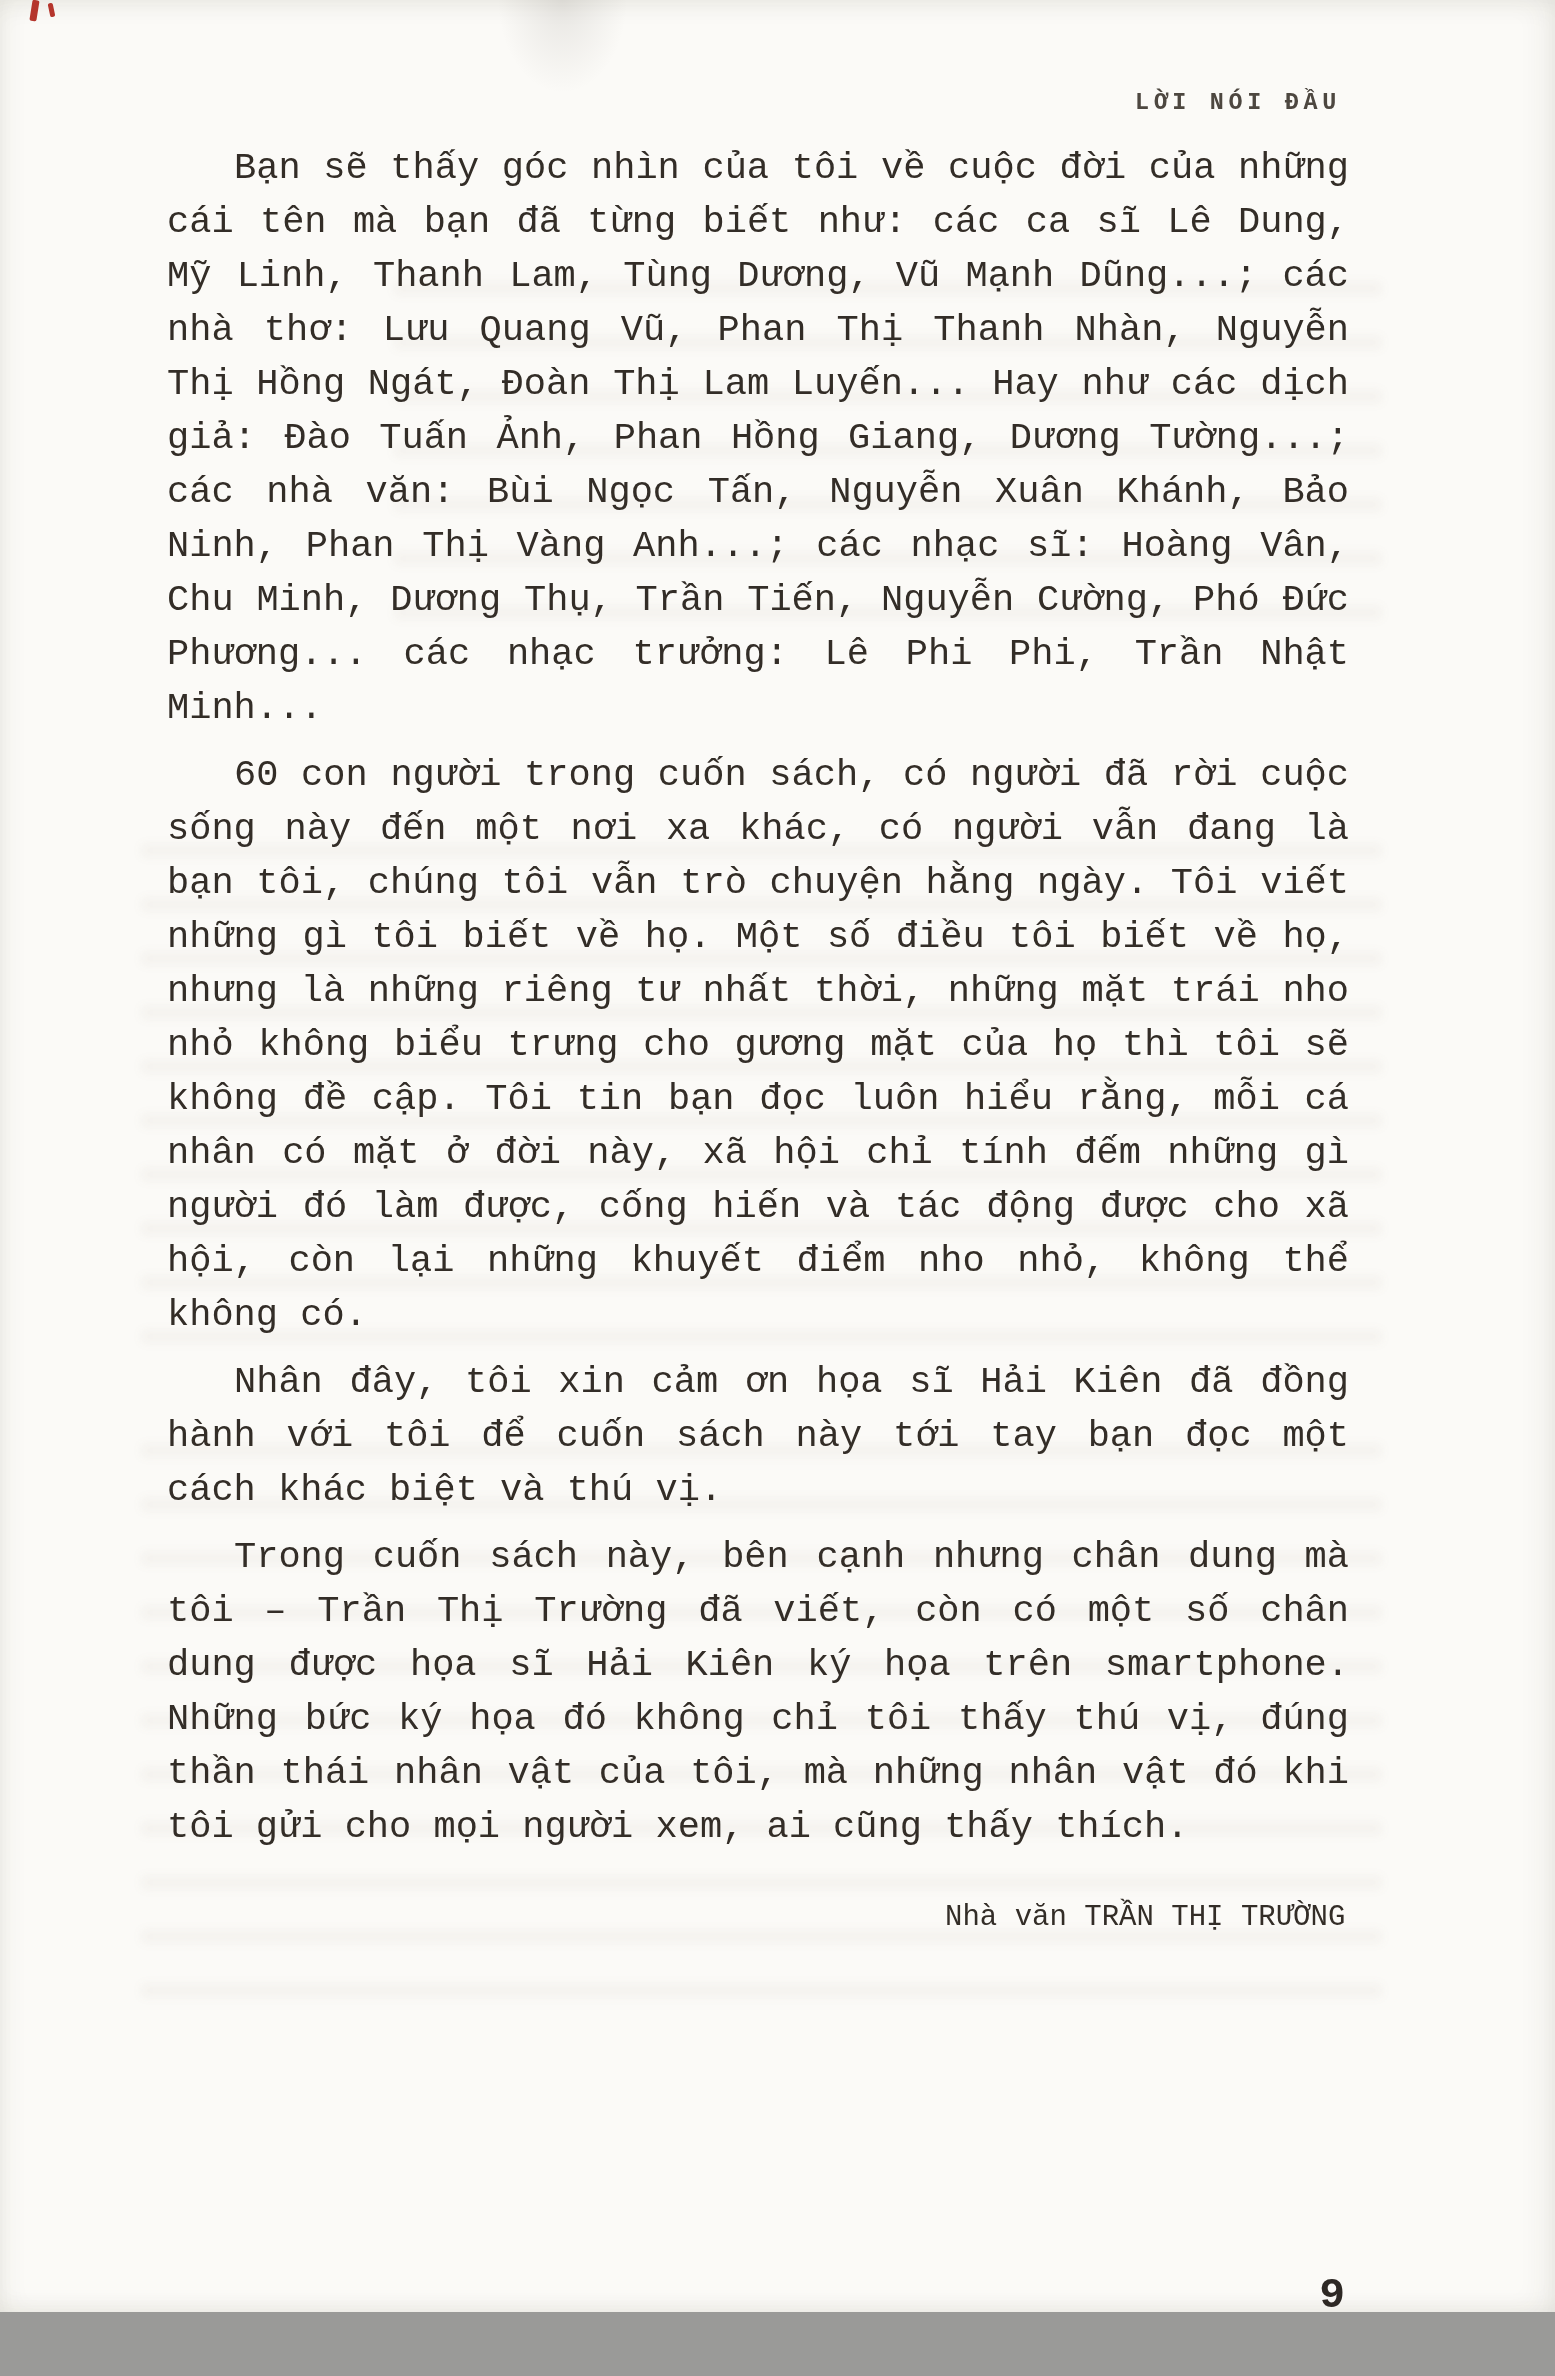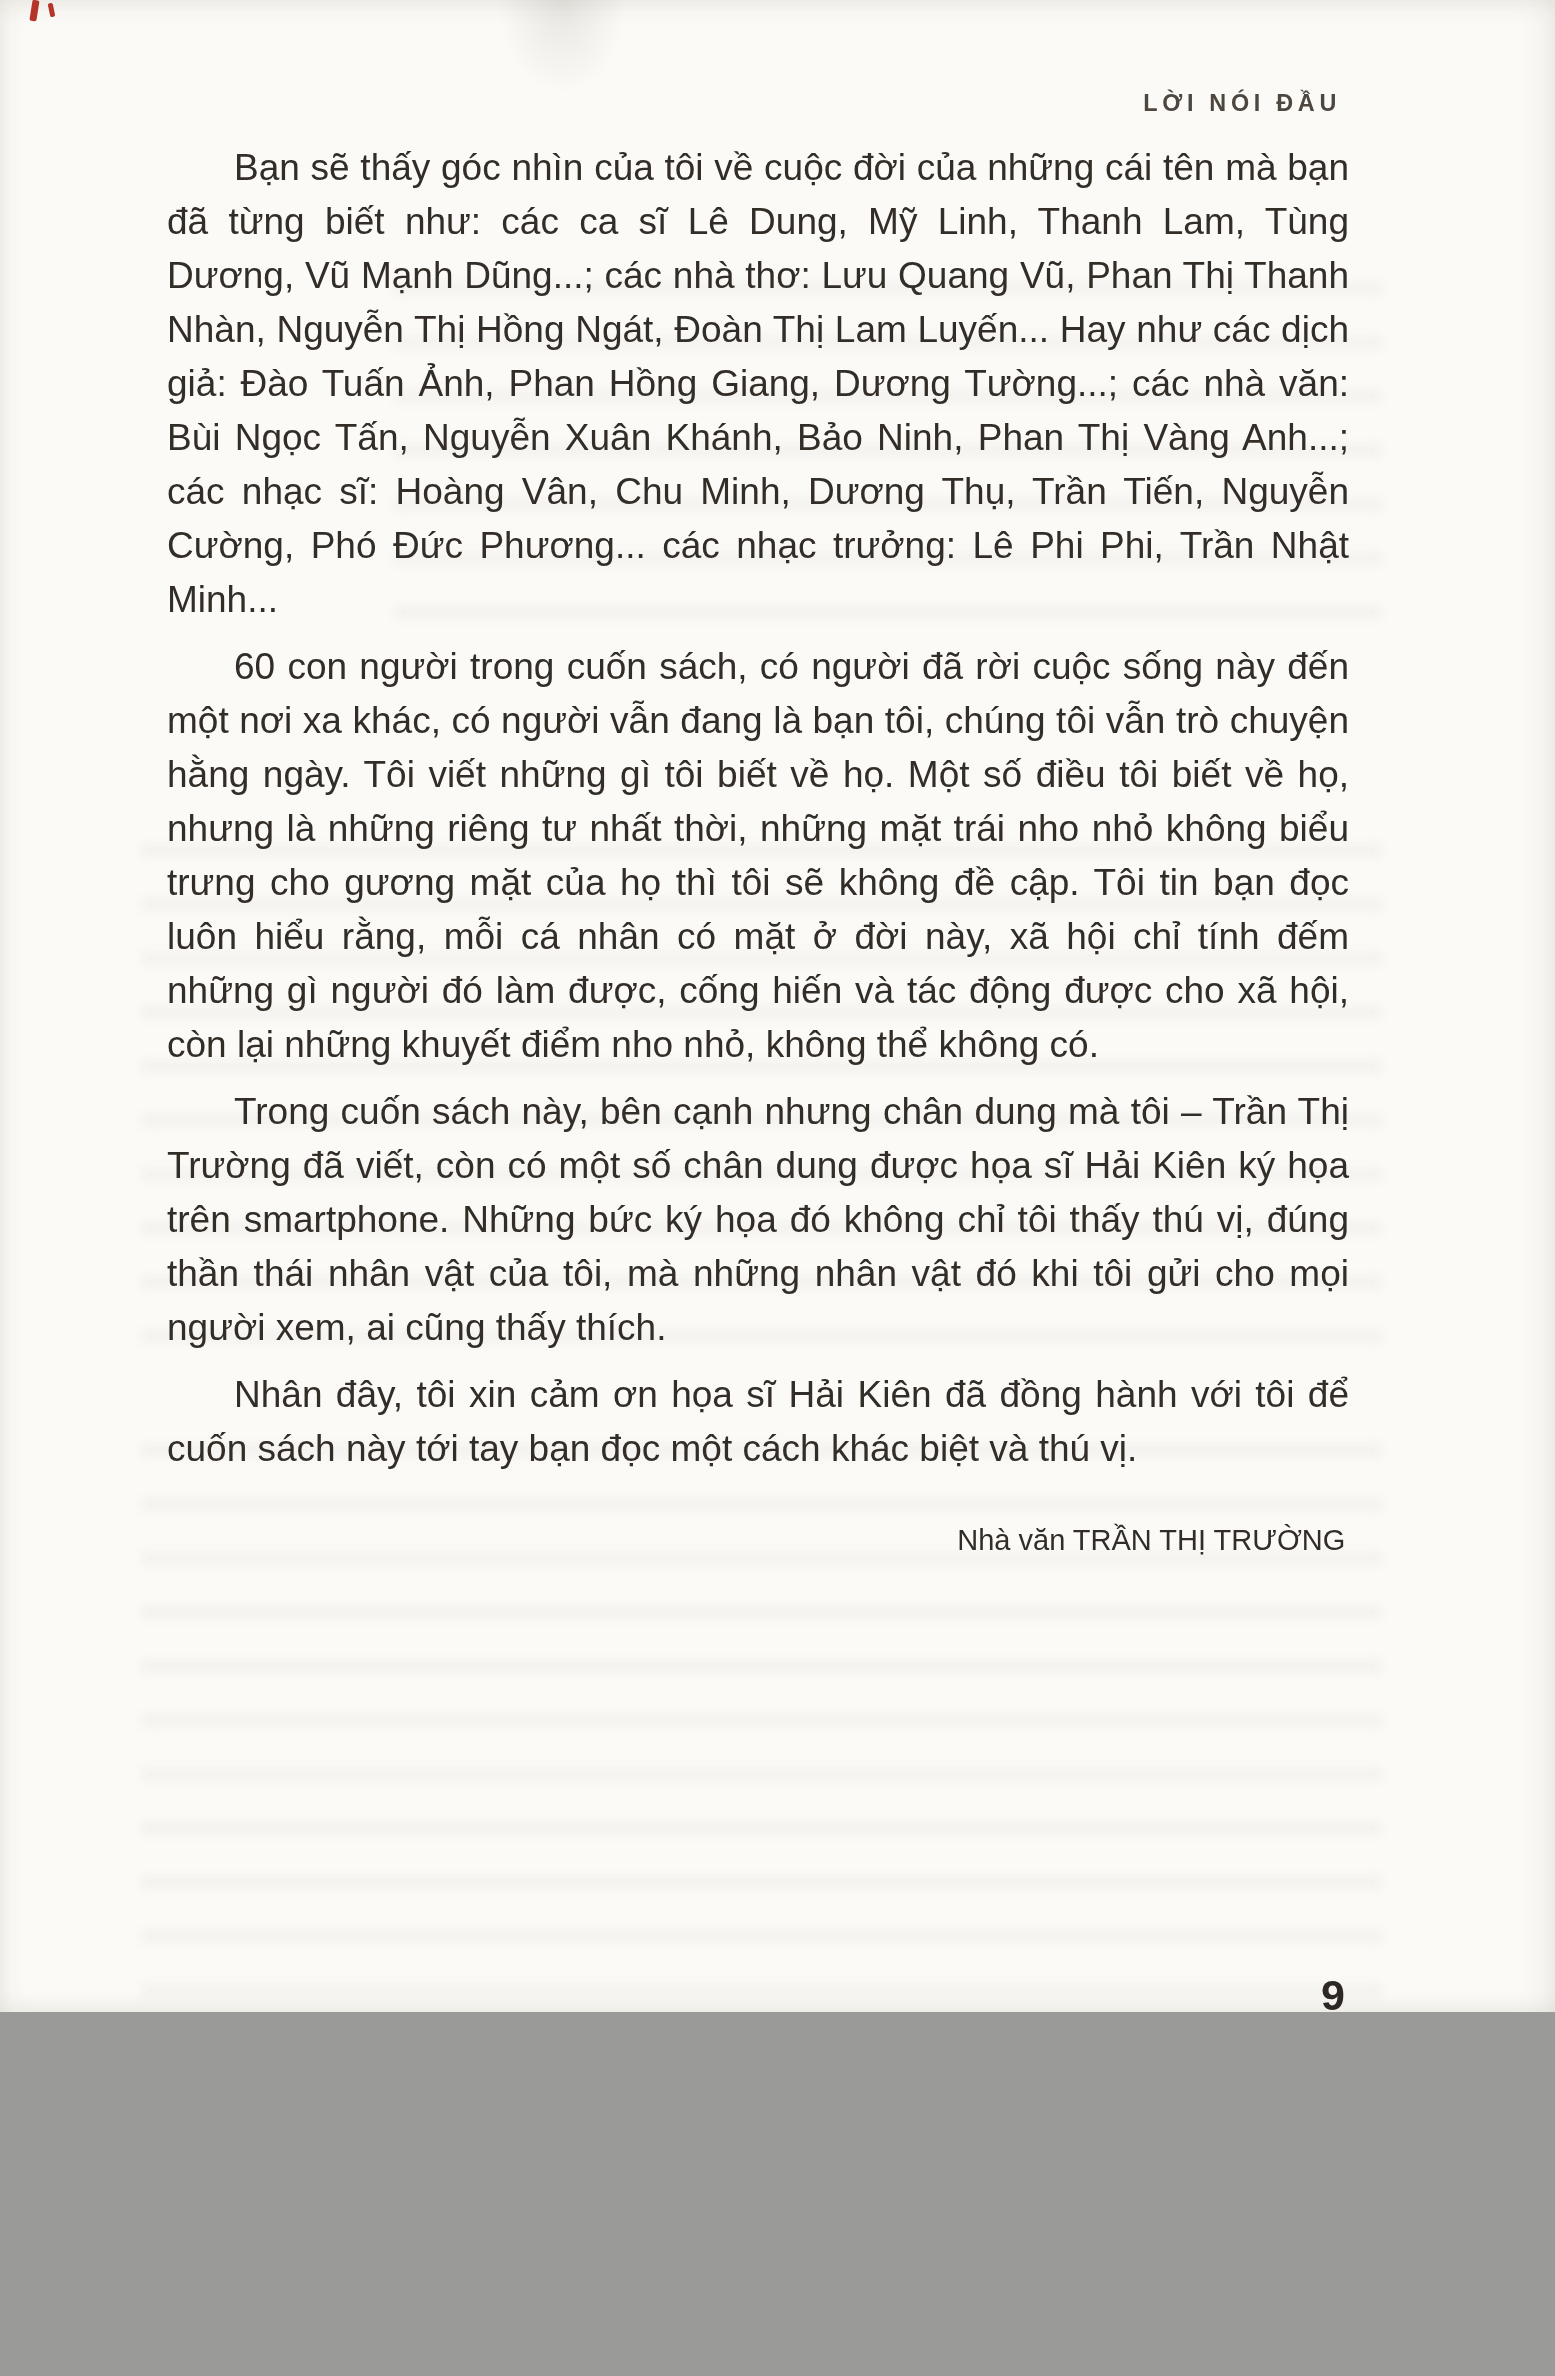--- a/index.html
+++ b/index.html
@@ -4,30 +4,30 @@
 <style>
   html, body {
     margin: 0;
     padding: 0;
     background: #9a9a98;
   }
 
   .page {
     position: relative;
     width: 1555px;
-    height: 2012px;
+    height: 2312px;
     margin: 0 auto;
     background: #fbfaf7;
     overflow: hidden;
     box-shadow:
       inset -15px 0 24px rgba(60,50,40,0.05),
       inset 13px 0 20.6px rgba(60,50,40,0.03),
       inset 0 13px 19px rgba(60,50,40,0.03),
       inset 0 -9.4px 17px rgba(60,50,40,0.03);
-    font-family: Liberation Sans, sans-serif;
+    font-family: Liberation Mono, monospace;
     color: #332d27;
   }
 
   
   .ghost {
     position: absolute;
     left: 141px;
     right: 173px;
     filter: blur(4.7px);
     opacity: 0.55;
@@ -118,22 +118,22 @@
 
   <div class="ghost g1"></div>
   <div class="ghost g2"></div>
   <div class="ghost g3"></div>
 
   <div class="running-head">LỜI NÓI ĐẦU</div>
 
   <div class="content">
     <p>Bạn sẽ thấy góc nhìn của tôi về cuộc đời của những cái tên mà bạn đã từng biết như: các ca sĩ Lê Dung, Mỹ Linh, Thanh Lam, Tùng Dương, Vũ Mạnh Dũng...; các nhà thơ: Lưu Quang Vũ, Phan Thị Thanh Nhàn, Nguyễn Thị Hồng Ngát, Đoàn Thị Lam Luyến... Hay như các dịch giả: Đào Tuấn Ảnh, Phan Hồng Giang, Dương Tường...; các nhà văn: Bùi Ngọc Tấn, Nguyễn Xuân Khánh, Bảo Ninh, Phan Thị Vàng Anh...; các nhạc sĩ: Hoàng Vân, Chu Minh, Dương Thụ, Trần Tiến, Nguyễn Cường, Phó Đức Phương... các nhạc trưởng: Lê Phi Phi, Trần Nhật Minh...</p>
     <p>60 con người trong cuốn sách, có người đã rời cuộc sống này đến một nơi xa khác, có người vẫn đang là bạn tôi, chúng tôi vẫn trò chuyện hằng ngày. Tôi viết những gì tôi biết về họ. Một số điều tôi biết về họ, nhưng là những riêng tư nhất thời, những mặt trái nho nhỏ không biểu trưng cho gương mặt của họ thì tôi sẽ không đề cập. Tôi tin bạn đọc luôn hiểu rằng, mỗi cá nhân có mặt ở đời này, xã hội chỉ tính đếm những gì người đó làm được, cống hiến và tác động được cho xã hội, còn lại những khuyết điểm nho nhỏ, không thể không có.</p>
+    <p>Nhân đây, tôi xin cảm ơn họa sĩ Hải Kiên đã đồng hành với tôi để cuốn sách này tới tay bạn đọc một cách khác biệt và thú vị.</p>
     <p>Trong cuốn sách này, bên cạnh nhưng chân dung mà tôi – Trần Thị Trường đã viết, còn có một số chân dung được họa sĩ Hải Kiên ký họa trên smartphone. Những bức ký họa đó không chỉ tôi thấy thú vị, đúng thần thái nhân vật của tôi, mà những nhân vật đó khi tôi gửi cho mọi người xem, ai cũng thấy thích.</p>
-    <p>Nhân đây, tôi xin cảm ơn họa sĩ Hải Kiên đã đồng hành với tôi để cuốn sách này tới tay bạn đọc một cách khác biệt và thú vị.</p>
 
     <div class="signature">Nhà văn TRẦN THỊ TRƯỜNG</div>
   </div>
 
   <div class="page-number">9</div>
 
 </div>
 
 
 </body></html>

